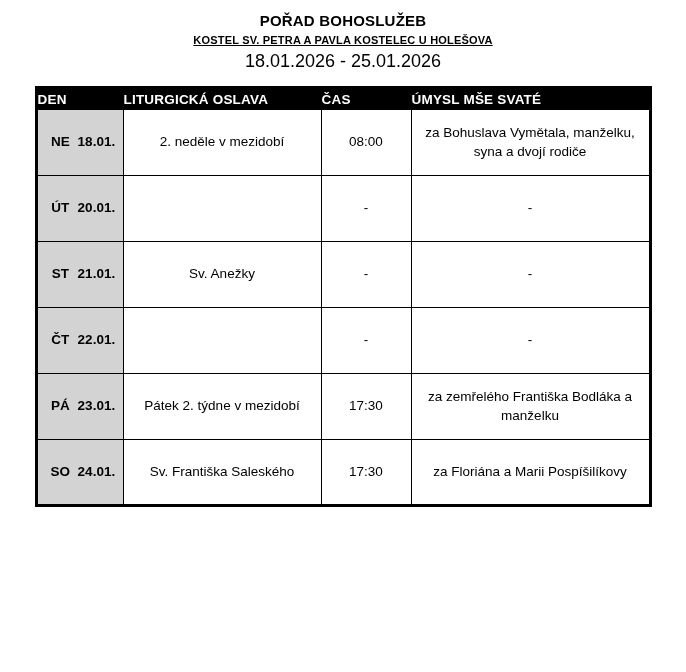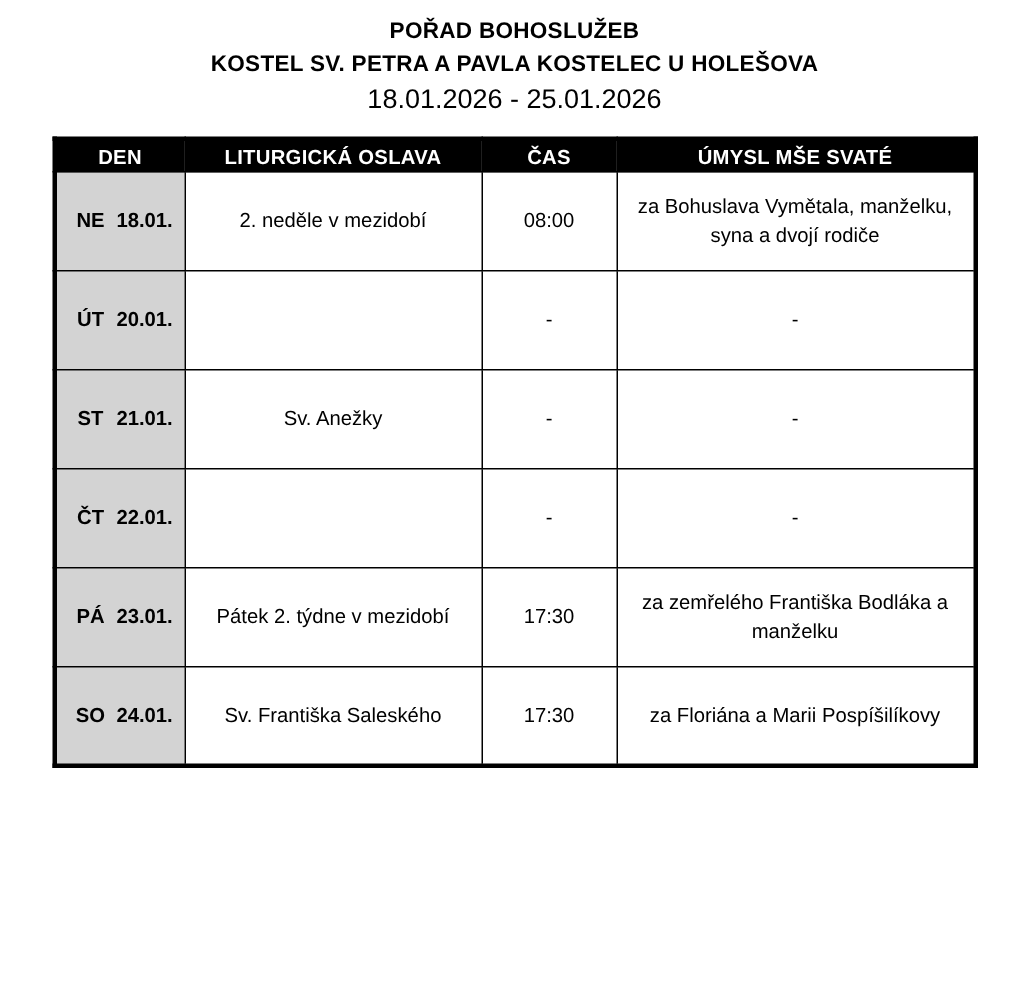--- a/index.html
+++ b/index.html
@@ -12,23 +12,24 @@
   body { height: 672px; overflow: hidden; }
 
   .titles { text-align: center; padding-top: 12px; }
   .title {
     font-weight: bold;
     font-size: 15px;
     letter-spacing: 0.2px;
   }
   .subtitle {
     font-weight: bold;
-    font-size: 15px;
+    font-size: 11px;
     margin-top: 5px;
     letter-spacing: 0.2px;
+    text-decoration: underline;
   }
   .daterange {
     font-size: 18px;
     margin-top: 5px;
     font-weight: normal;
   }
 
   table.schedule {
     border-collapse: collapse;
     margin: 14px auto 0 auto;
@@ -42,21 +43,21 @@
   col.c-umy { width: auto; }
 
   th, td { border: 1px solid var(--border, #000); }
 
   thead th {
     background: var(--header-bg, #000);
     color: var(--header-text, #fff);
     font-weight: bold;
     font-size: 13.5px;
     height: 22px;
-    text-align: center;
+    text-align: left;
     vertical-align: middle;
     letter-spacing: 0.2px;
   }
 
   tbody td {
     height: 66px;
     vertical-align: middle;
     text-align: center;
     font-size: 13.5px;
     line-height: 1.35;

